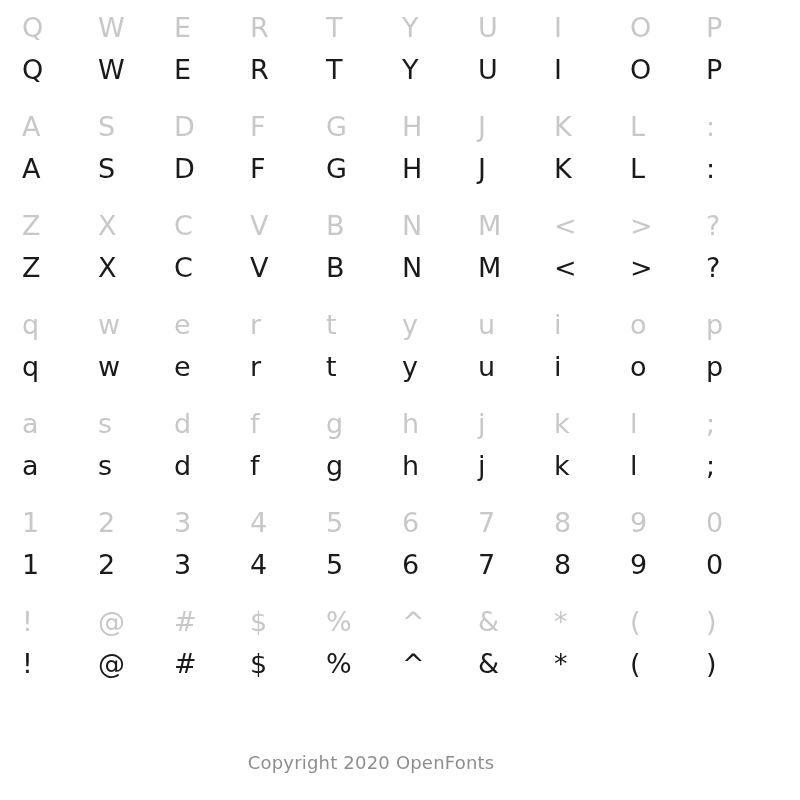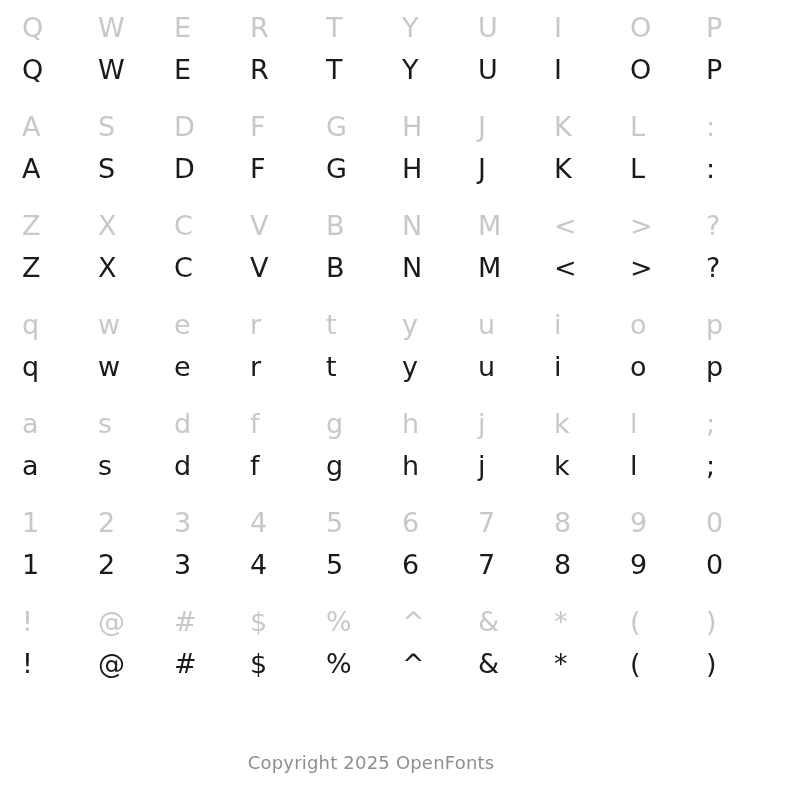--- a/index.html
+++ b/index.html
@@ -259,15 +259,15 @@
           <div class="cell">%</div>
           <div class="cell">^</div>
           <div class="cell">&amp;</div>
           <div class="cell">*</div>
           <div class="cell">(</div>
           <div class="cell">)</div>
         </div>
       </div>
     </div>
   <div class="footer">
-    <span class="footer-inner">Copyright 2025 OpenFonts</span>
+    <span class="footer-inner">Copyright 2020 OpenFonts</span>
   </div>
 </div>
 
 </body></html>

